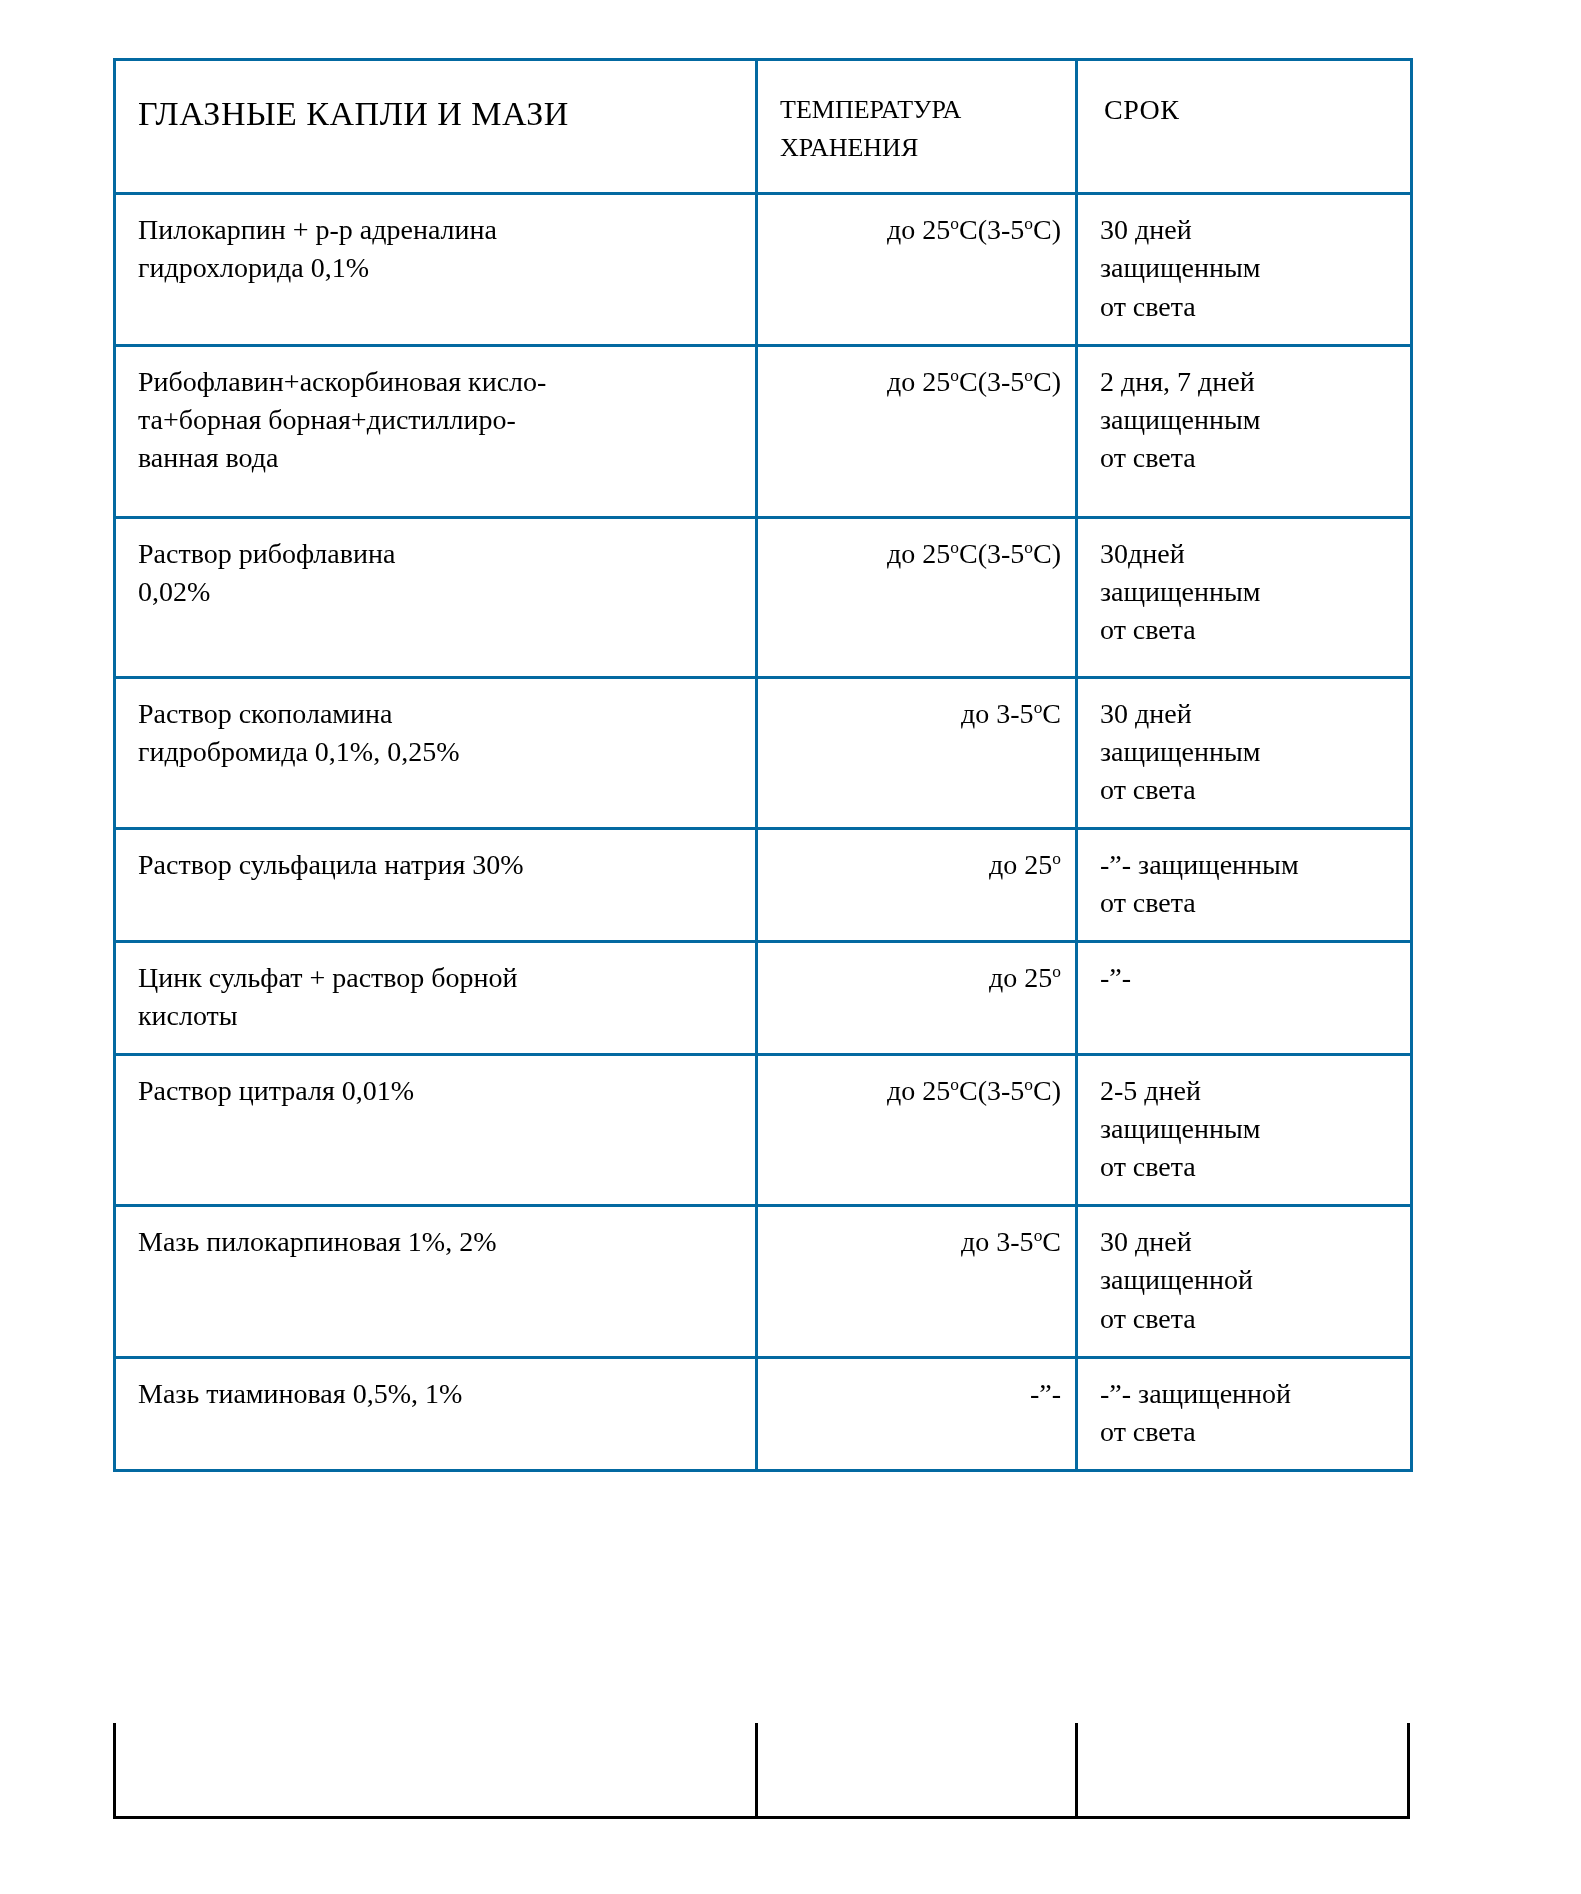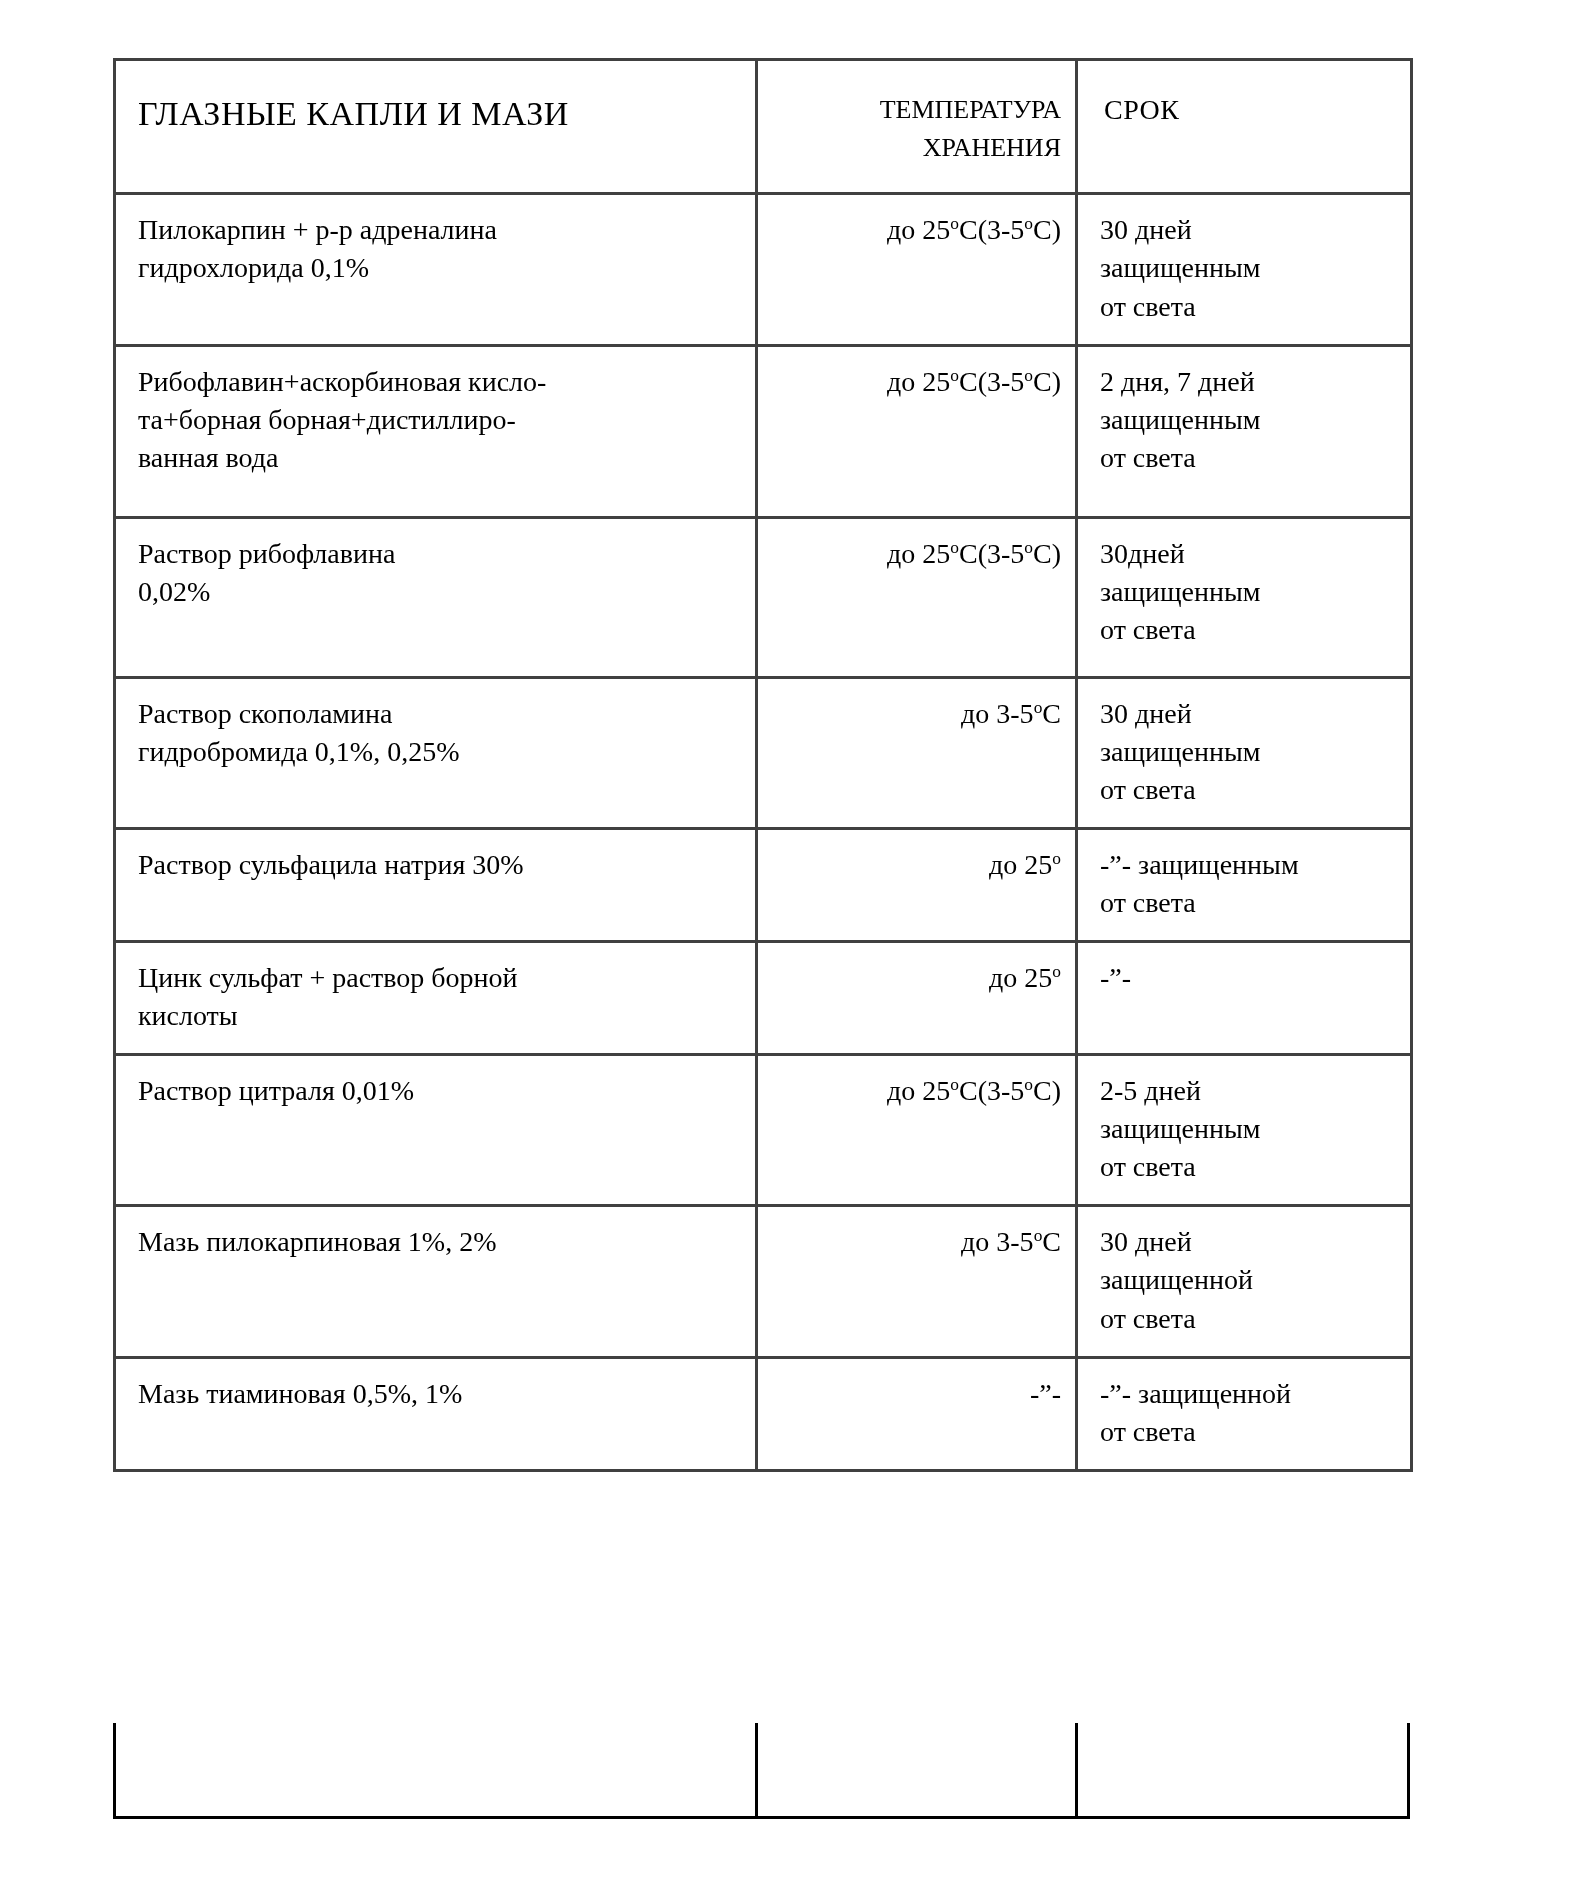--- a/index.html
+++ b/index.html
@@ -24,21 +24,21 @@
   }
   .doc-table {
     position: absolute;
     left: 113px;
     top: 58px;
     width: 1297px;
     border-collapse: collapse;
     table-layout: fixed;
   }
   .doc-table td {
-    border: 3px solid #404040;
+    border: 3px solid #0369a1;
     vertical-align: top;
     padding: 16px 14px 18px 22px;
     font-size: 28px;
     line-height: 1.36;
   }
   col.c-name  { width: 642px; }
   col.c-temp  { width: 320px; }
   col.c-term  { width: 335px; }
 
   
@@ -46,21 +46,21 @@
     padding-top: 30px;
     padding-bottom: 26px;
   }
   .hdr .h-name {
     font-size: 34px;
     letter-spacing: 0.5px;
     white-space: nowrap;
   }
   .hdr .h-temp {
     font-size: 26px;
-    text-align: right;
+    text-align: left;
     line-height: 1.45;
   }
   .hdr .h-term {
     font-size: 28px;
     letter-spacing: 0.5px;
     padding-left: 26px;
   }
 
   
   .cell-name {

